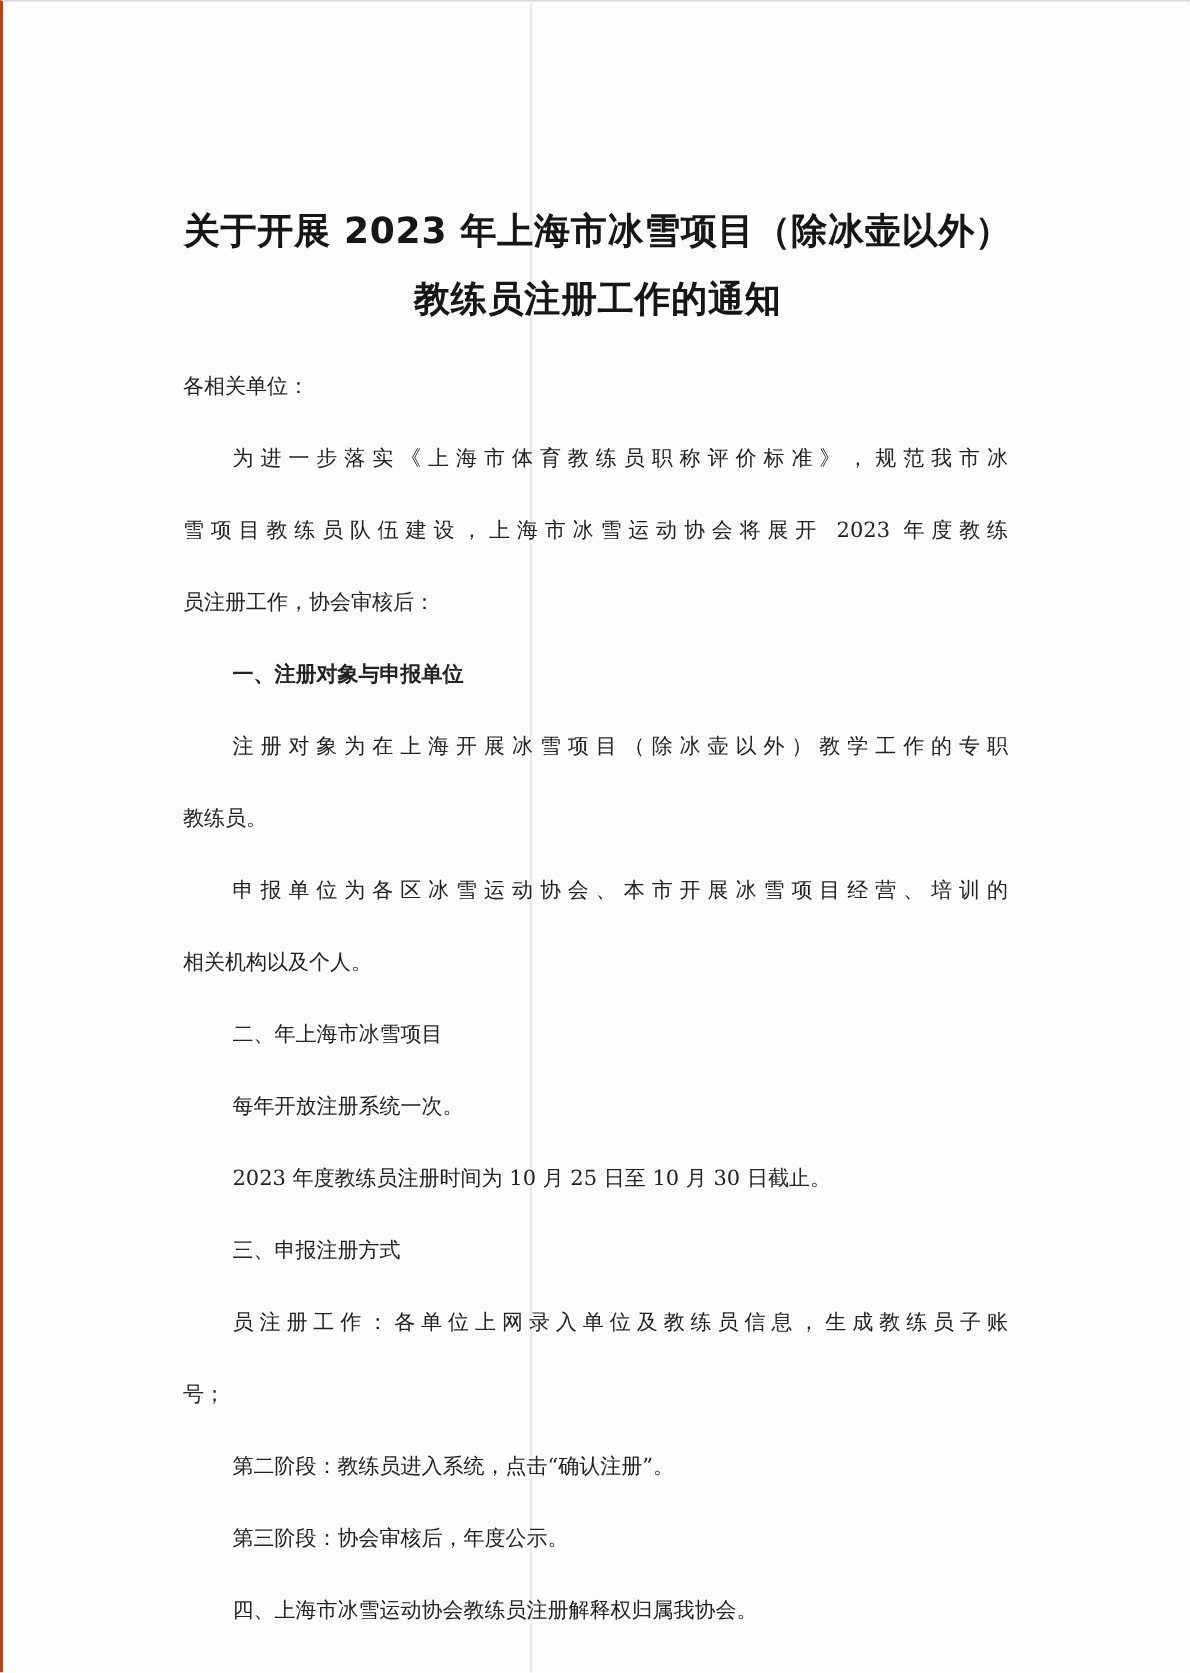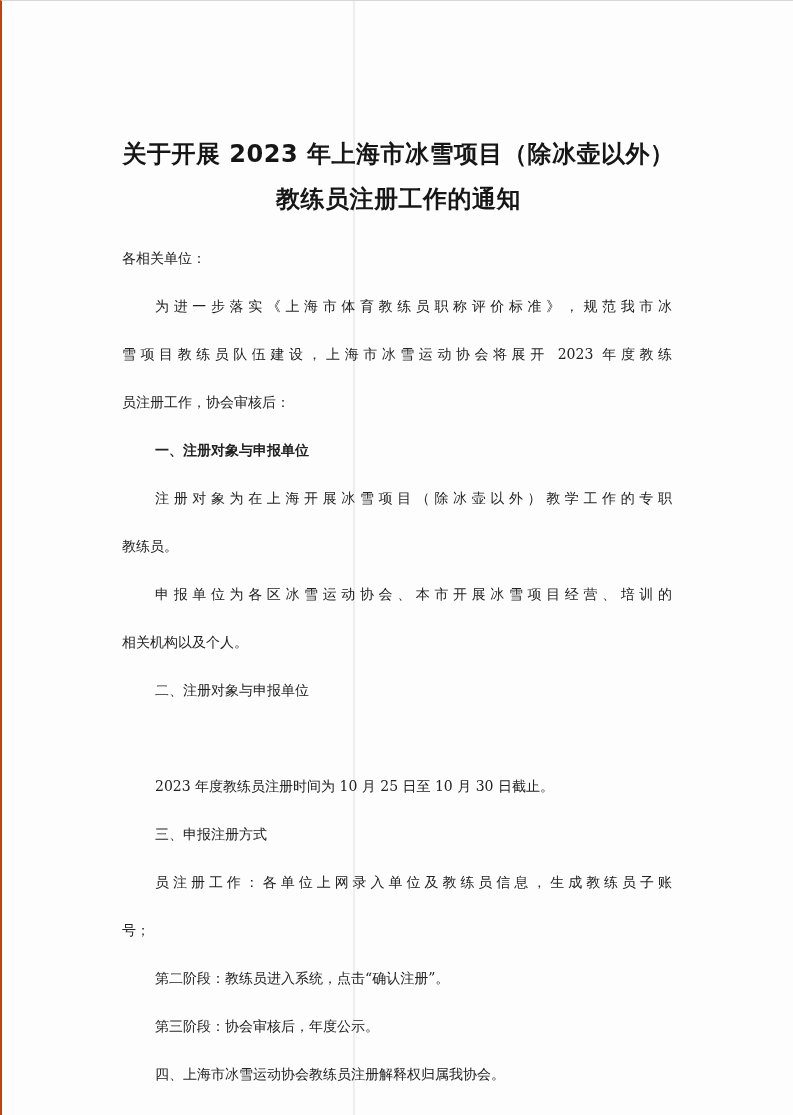--- a/index.html
+++ b/index.html
@@ -69,21 +69,22 @@
   <div class="line just" style="left:153px; top:294px; width:517px;">为进一步落实《上海市体育教练员职称评价标准》，规范我市冰</div>
   <div class="line just" style="left:120px; top:342px;">雪项目教练员队伍建设，上海市冰雪运动协会将展开 2023 年度教练</div>
   <div class="line" style="left:120px; top:390px;">员注册工作，协会审核后：</div>
 
   <div class="line" style="left:153px; top:438px;font-weight:bold;">一、注册对象与申报单位</div>
   <div class="line just" style="left:153px; top:486px; width:517px;">注册对象为在上海开展冰雪项目（除冰壶以外）教学工作的专职</div>
   <div class="line" style="left:120px; top:534px;">教练员。</div>
   <div class="line just" style="left:153px; top:582px; width:517px;">申报单位为各区冰雪运动协会、本市开展冰雪项目经营、培训的</div>
   <div class="line" style="left:120px; top:630px;">相关机构以及个人。</div>
 
-  <div class="line" style="left:153px; top:678px;">二、注册对象与申报单位</div>
+  <div class="line" style="left:153px; top:678px;">二、年上海市冰雪项目</div>
+  <div class="line" style="left:153px; top:726px;">每年开放注册系统一次。</div>
   <div class="line" style="left:153px; top:774px;">2023 年度教练员注册时间为 10 月 25 日至 10 月 30 日截止。</div>
 
   <div class="line" style="left:153px; top:822px;">三、申报注册方式</div>
   <div class="line just" style="left:153px; top:870px; width:517px;">员注册工作：各单位上网录入单位及教练员信息，生成教练员子账</div>
   <div class="line" style="left:120px; top:918px;">号；</div>
   <div class="line" style="left:153px; top:966px;">第二阶段：教练员进入系统，点击“确认注册”。</div>
   <div class="line" style="left:153px; top:1014px;">第三阶段：协会审核后，年度公示。</div>
 
   <div class="line" style="left:153px; top:1062px;">四、上海市冰雪运动协会教练员注册解释权归属我协会。</div>
 </div>

